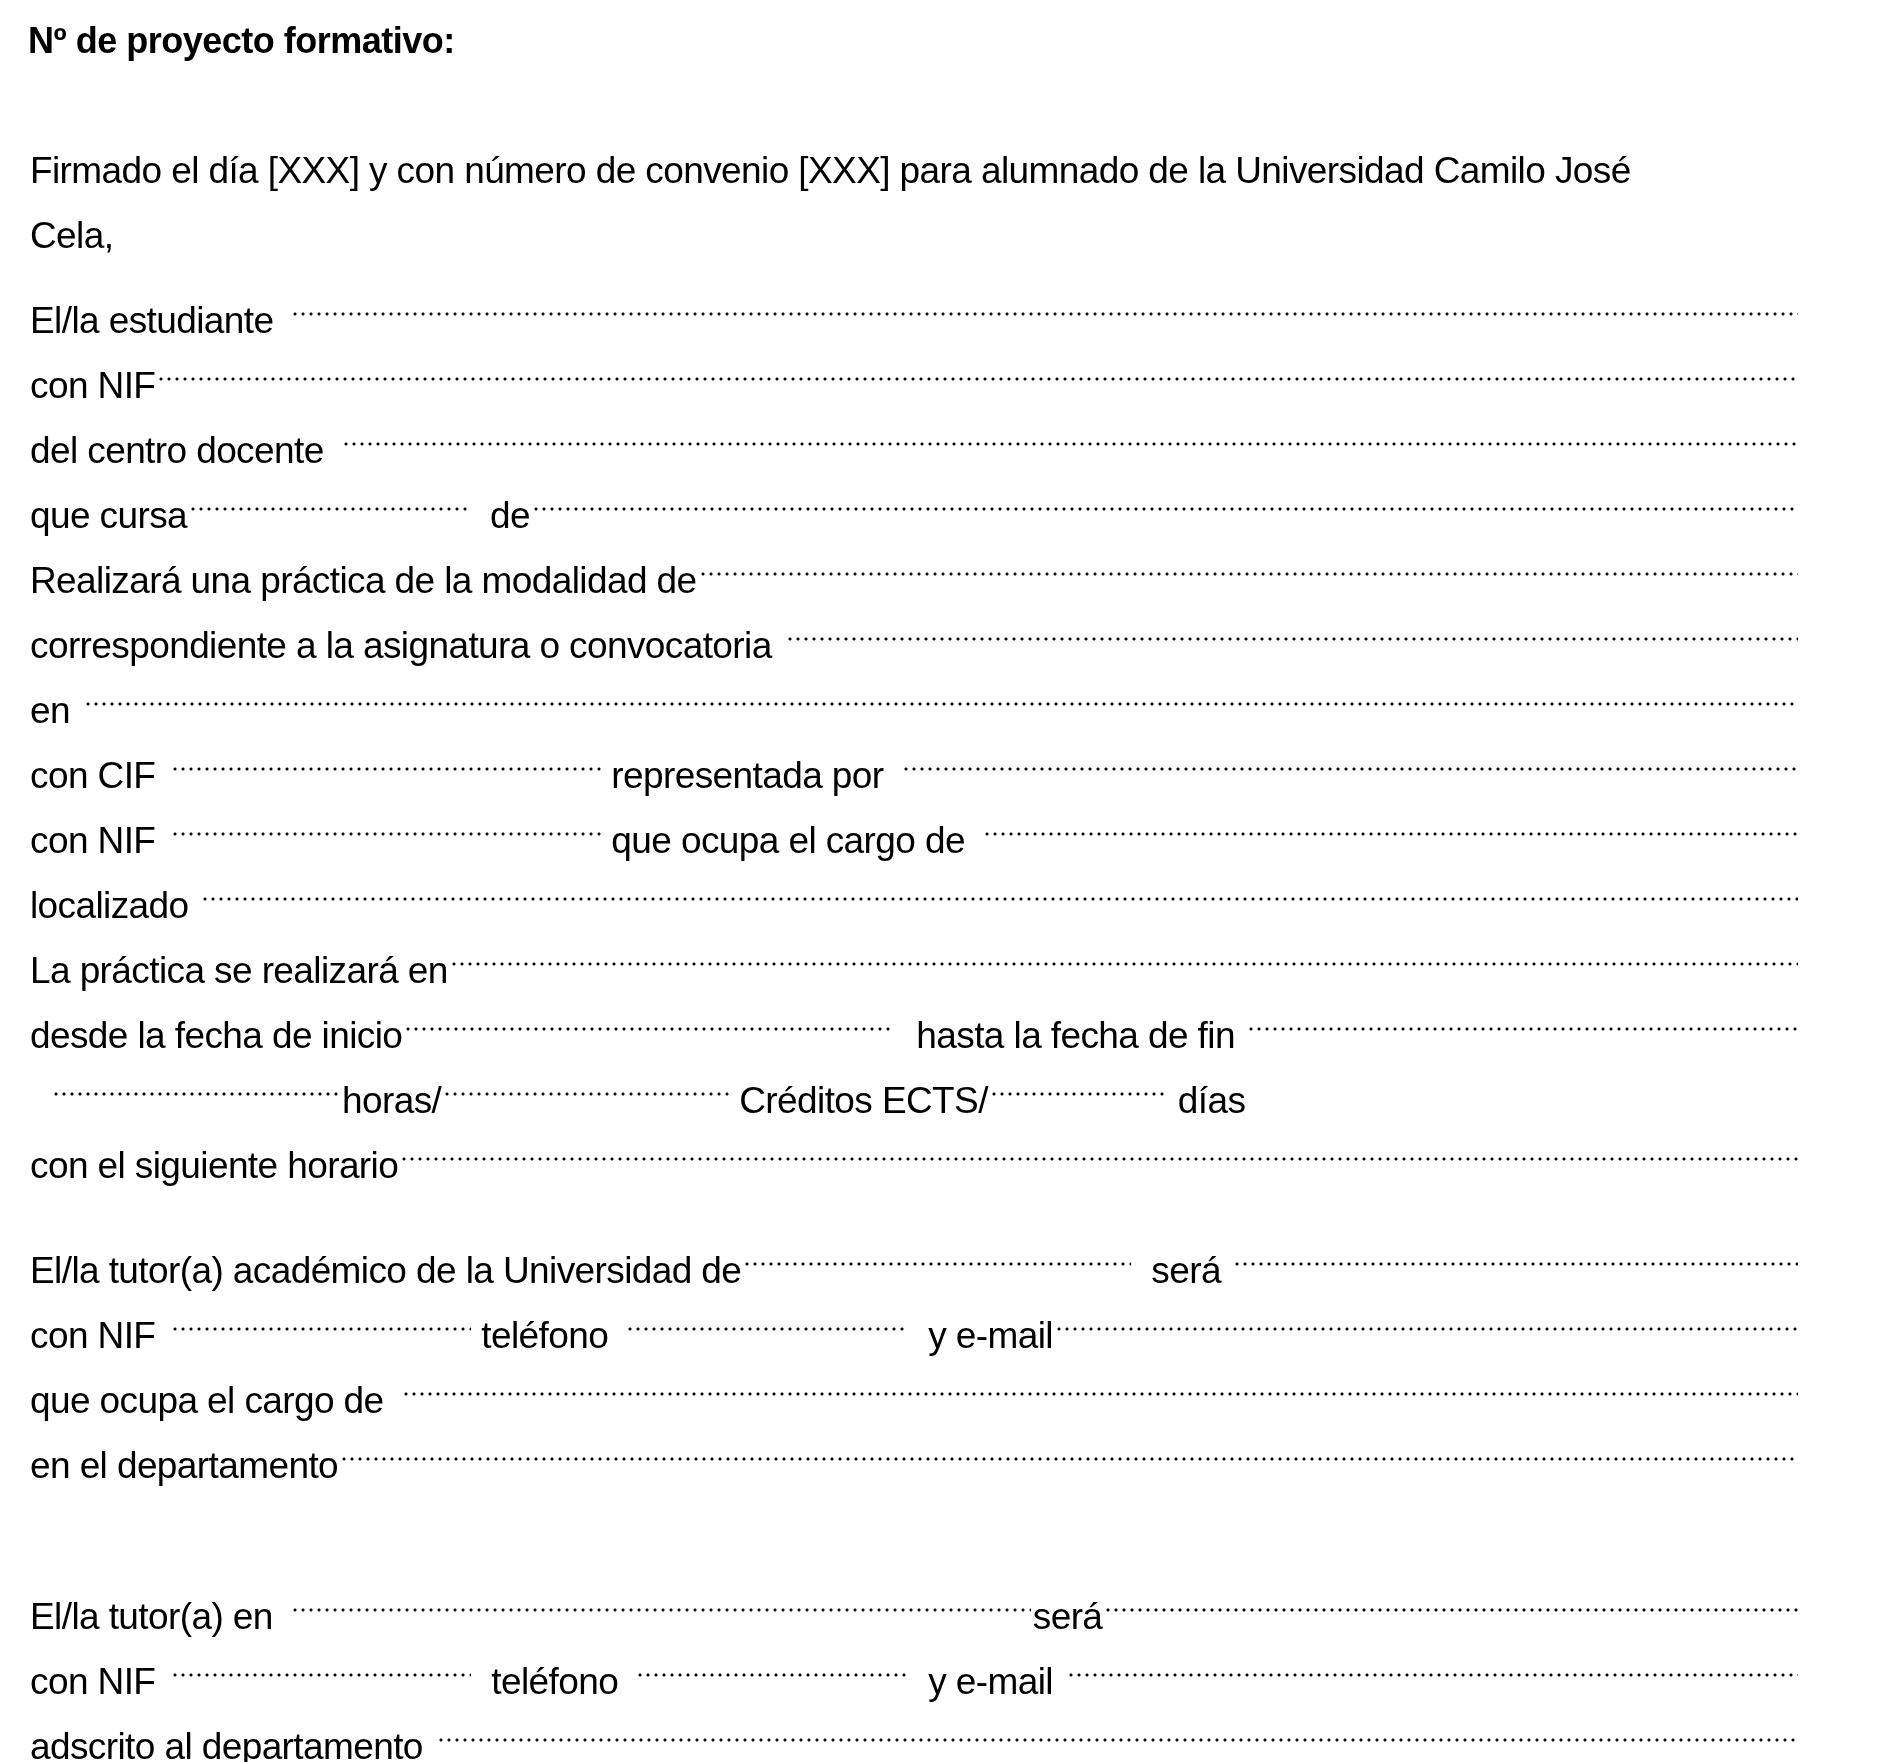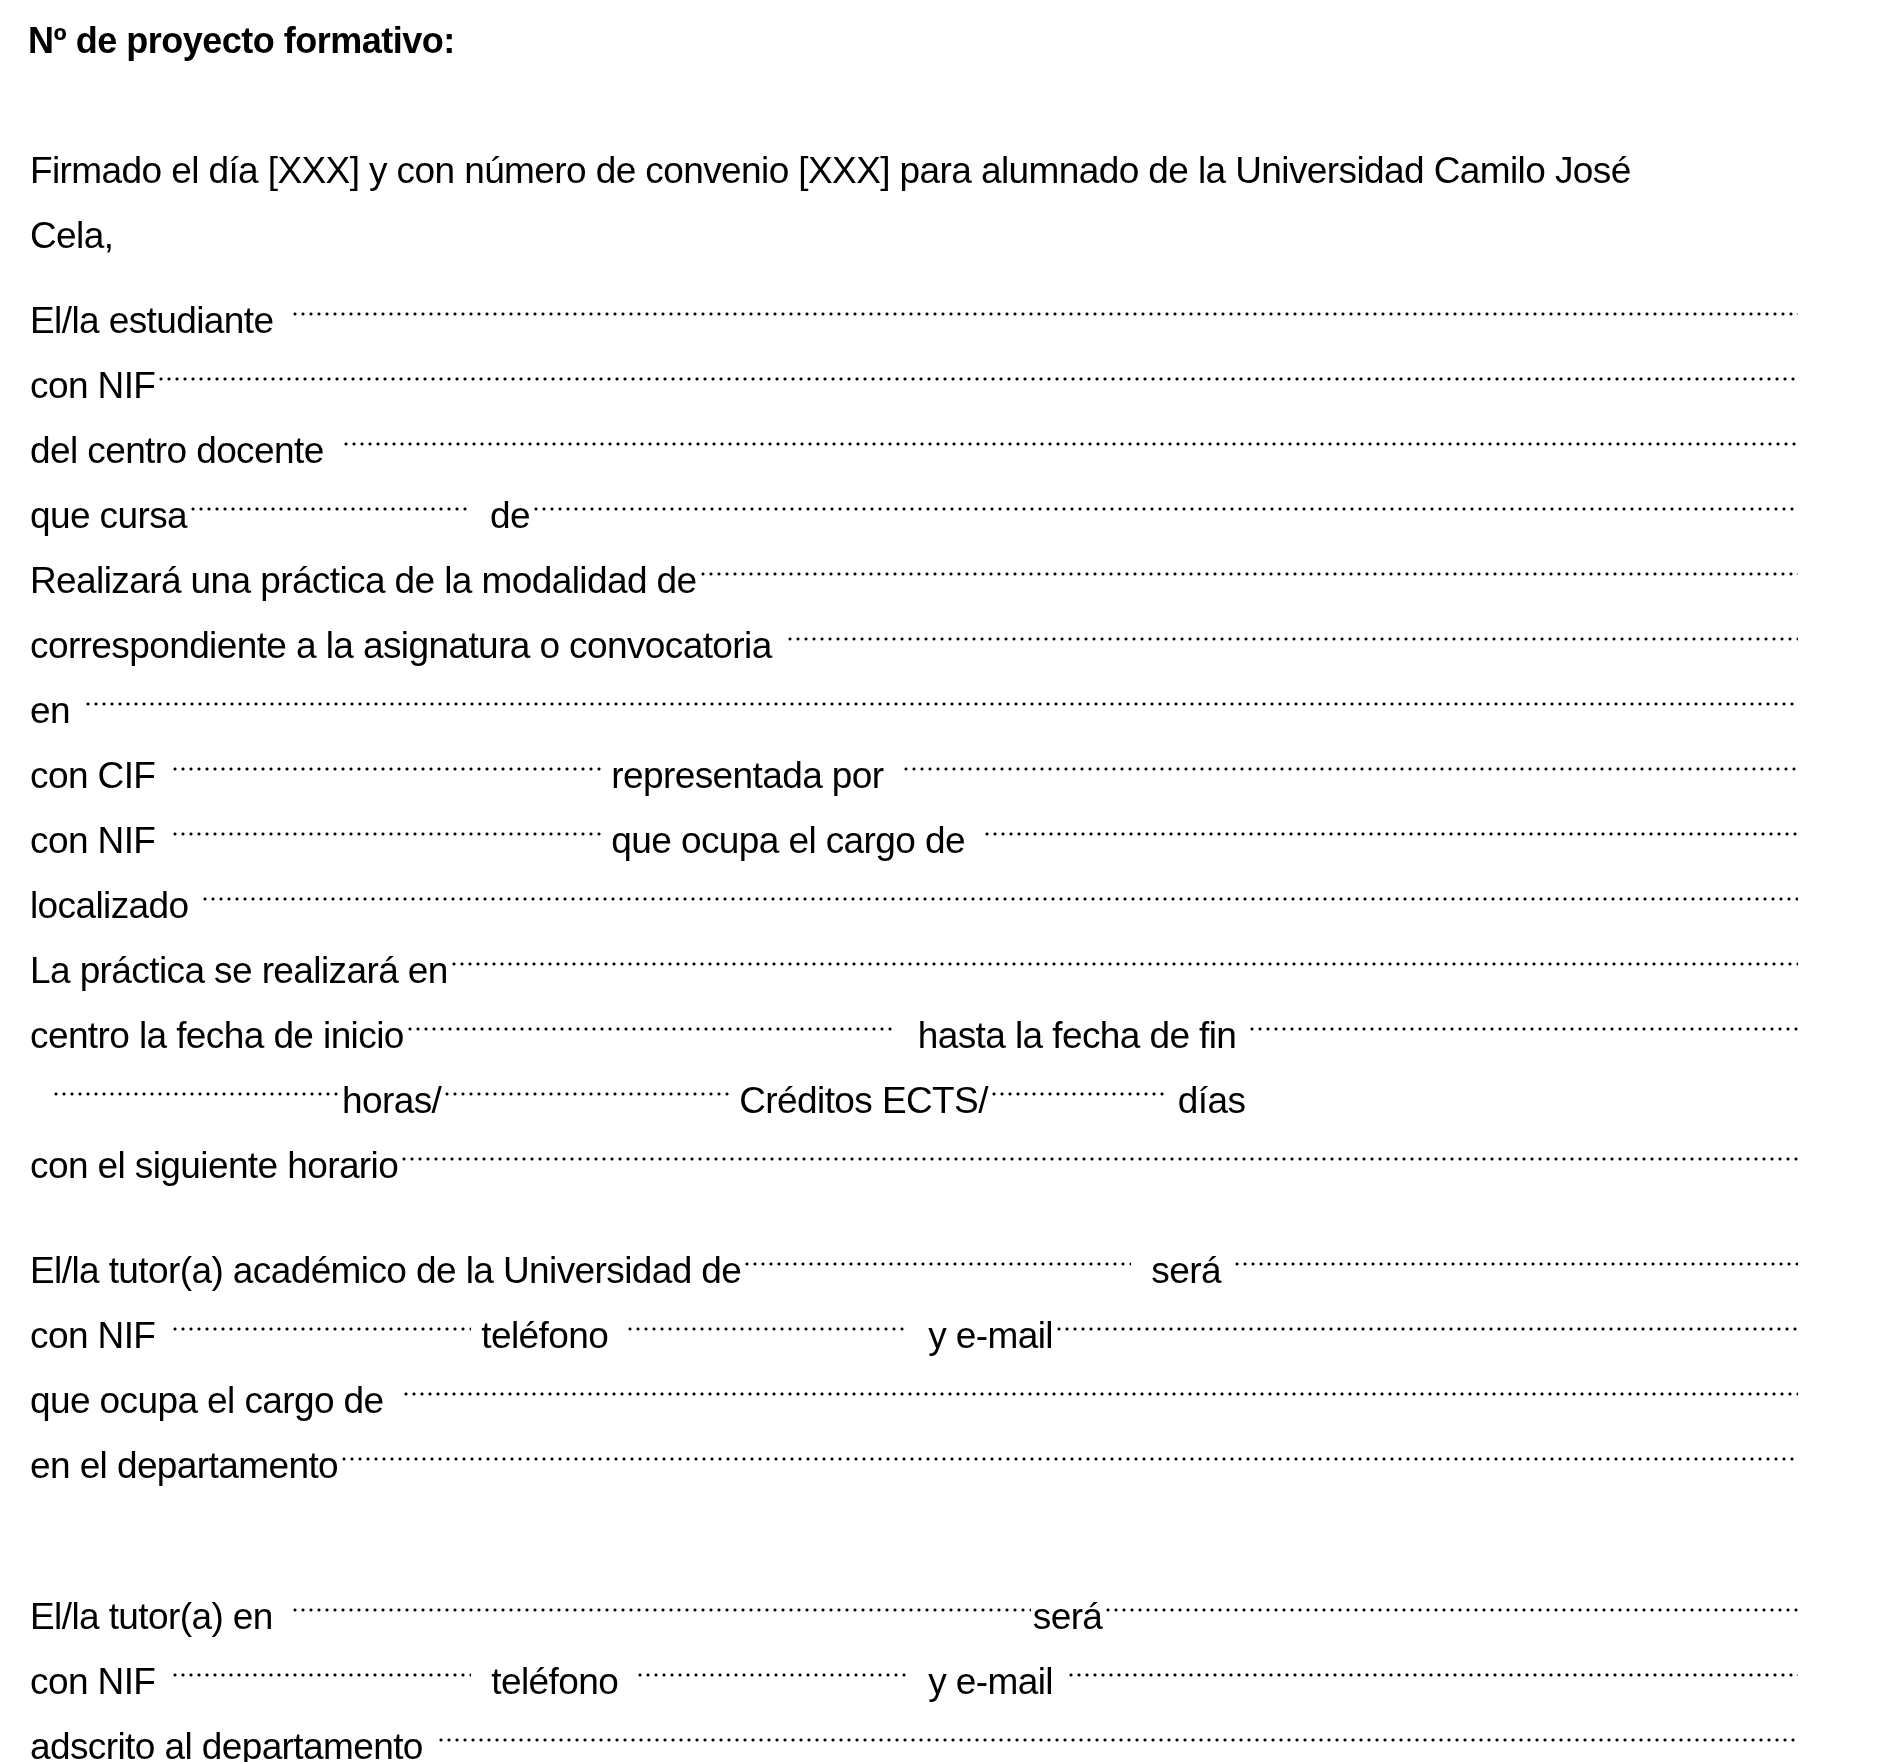--- a/index.html
+++ b/index.html
@@ -97,21 +97,21 @@
     </div>
     <div class="line">
       <span class="seg">localizado</span>
       <span class="fill" style="margin-left:12px"></span>
     </div>
     <div class="line">
       <span class="seg">La práctica se realizará en</span>
       <span class="fill"></span>
     </div>
     <div class="line">
-      <span class="seg">centro la fecha de inicio</span>
+      <span class="seg">desde la fecha de inicio</span>
       <span class="fill fixed" style="width:488px"></span>
       <span class="seg" style="margin-left:22px">hasta la fecha de fin</span>
       <span class="fill" style="margin-left:12px"></span>
     </div>
     <div class="line free">
       <span class="fill fixed" style="width:288px;margin-left:22px"></span>
       <span class="seg">horas/</span>
       <span class="fill fixed" style="width:286px"></span>
       <span class="seg" style="margin-left:8px">Créditos ECTS/</span>
       <span class="fill fixed" style="width:176px"></span>

